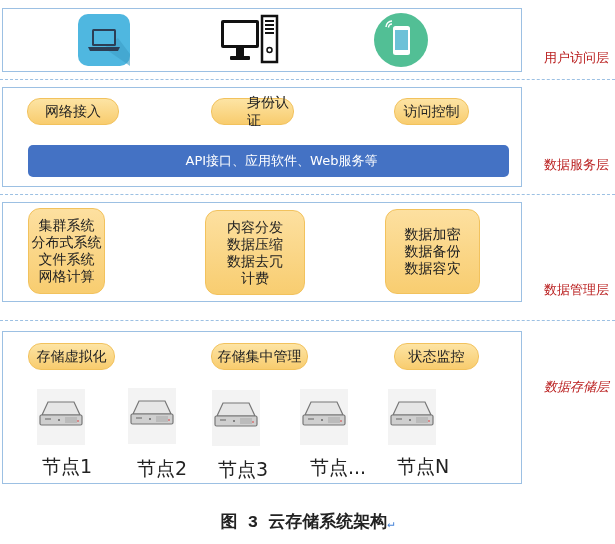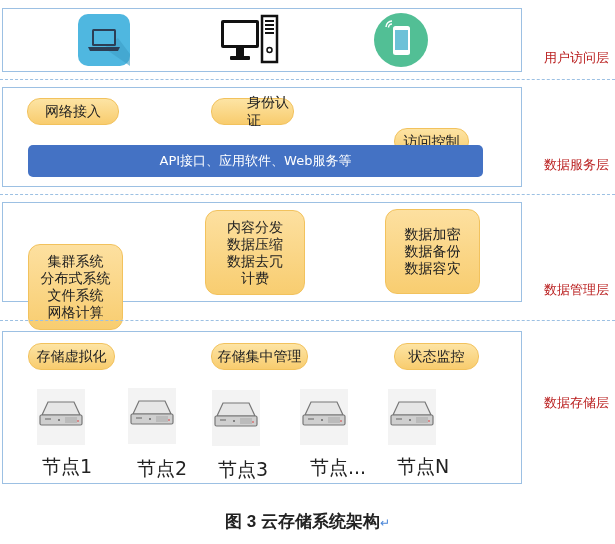--- a/index.html
+++ b/index.html
@@ -2,25 +2,25 @@
 <html><head>
 <meta charset="utf-8">
 <style>
   html,body{margin:0;padding:0;background:#fff;}
   body{width:615px;height:544px;position:relative;overflow:hidden;font-family:"DejaVu Sans","Liberation Sans",sans-serif;color:#222;}
   .layer{position:absolute;left:2px;width:440px;border:1.5px solid #9cc0e3;background:#fff;box-sizing:border-box;}
   .dash{position:absolute;left:0;width:615px;height:0;border-top:1.5px dashed #9cc0e3;}
   .layer-label{position:absolute;left:544px;font-size:13px;color:#b91c1c;white-space:nowrap;}
   .pill{position:absolute;height:27px;background:linear-gradient(#fde4a4,#f8cc6e);border:1px solid #f2c25d;border-radius:13px;font-size:14px;display:flex;align-items:center;justify-content:center;box-sizing:border-box;color:#222;}
   .bigbox{position:absolute;background:linear-gradient(#fde0a0,#f8cd70);border:1px solid #f2c25d;border-radius:12px;font-size:14px;display:flex;flex-direction:column;align-items:center;justify-content:center;line-height:17px;box-sizing:border-box;}
-  .api{position:absolute;left:28px;top:145px;width:455px;height:32px;background:#4472c4;border-radius:5px;color:#fff;font-size:13px;display:flex;align-items:center;justify-content:center;}
+  .api{position:absolute;left:28px;top:145px;width:455px;height:32px;background:#4472c4;border-radius:5px;color:#fff;font-size:13px;display:flex;align-items:center;justify-content:center;padding-left:26px;}
   .icon{position:absolute;}
   .server{position:absolute;width:48px;height:56px;background:#f3f3f3;}
   .node-label{position:absolute;font-size:19px;}
-  .caption{position:absolute;top:510px;left:0;width:615px;text-align:center;font-family:Liberation Sans, sans-serif;font-size:17px;font-weight:bold;color:#222;}
+  .caption{position:absolute;top:510px;left:0;width:615px;text-align:center;font-family:Liberation Mono, monospace;font-size:17px;font-weight:bold;color:#222;}
   .caption .ret{color:#4a86d8;font-size:12px;font-weight:normal;}
 </style>
 </head>
 <body>
 
 <div class="layer" style="top:8px;height:64px;width:520px;"></div>
 <div class="icon" style="left:78px;top:14px;width:52px;height:52px;background:#4fb7e0;border-radius:10px;">
   <svg width="52" height="52" viewBox="0 0 52 52">
       <path d="M26 34 L52 52 L52 40 L40 24 Z" fill="#3d9ec6" opacity="0.6"></path>
       <rect x="14" y="15" width="24" height="17" rx="1.5" fill="#2c3e55"></rect>
@@ -49,27 +49,27 @@
       <path d="M12 14 A6 6 0 0 1 18 8" stroke="#fff" stroke-width="1.5" fill="none"></path>
       <path d="M14.5 14.5 A3.5 3.5 0 0 1 18 11" stroke="#fff" stroke-width="1.5" fill="none"></path>
     </svg>
 </div>
 <div class="layer-label" style="top:49px;">用户访问层</div>
 <div class="dash" style="top:79px;"></div>
 
 <div class="layer" style="top:87px;height:100px;width:520px;"></div>
 <div class="pill" style="left:27px;top:98px;width:92px;">网络接入</div>
 <div class="pill" style="left:211px;top:98px;width:83px;padding-left:35px;">身份认证</div>
-<div class="pill" style="left:394px;top:98px;width:75px;margin-top:30px;">访问控制</div>
+<div class="pill" style="left:394px;top:98px;width:75px;">访问控制</div>
 <div class="api">API接口、应用软件、Web服务等</div>
 <div class="layer-label" style="top:156px;">数据服务层</div>
 <div class="dash" style="top:194px;"></div>
 
 <div class="layer" style="top:202px;height:100px;width:520px;"></div>
-<div class="bigbox" style="left:28px;top:208px;width:95px;height:86px;margin-top:36px;">
+<div class="bigbox" style="left:28px;top:208px;width:77px;height:86px;">
   <span>集群系统</span>
   <span>分布式系统</span>
   <span>文件系统</span>
   <span>网格计算</span>
 </div>
 <div class="bigbox" style="left:205px;top:210px;width:100px;height:85px;">
   <span>内容分发</span>
   <span>数据压缩</span>
   <span>数据去冗</span>
   <span>计费</span>
@@ -137,17 +137,17 @@
       <circle cx="41" cy="32" r="0.8" fill="#d33"></circle>
     </svg>
 </div>
 
 <div class="node-label" style="left:42px;top:454px;">节点1</div>
 <div class="node-label" style="left:137px;top:456px;">节点2</div>
 <div class="node-label" style="left:218px;top:457px;">节点3</div>
 <div class="node-label" style="left:310px;top:455px;">节点...</div>
 <div class="node-label" style="left:397px;top:454px;">节点N</div>
 
-<div class="layer-label" style="top:394px;">数据存储层</div>
+<div class="layer-label" style="top:378px;font-style:italic;">数据存储层</div>
 
 <div class="caption">
   <span>图 3  云存储系统架构</span><span class="ret">↵</span>
 </div>
 
 </body></html>

